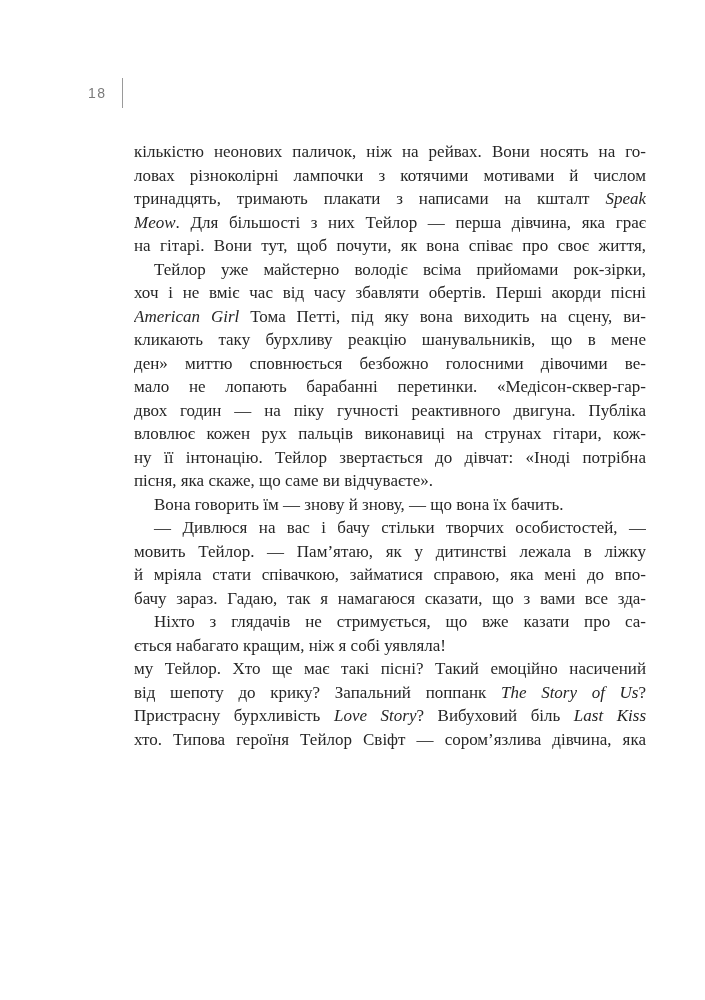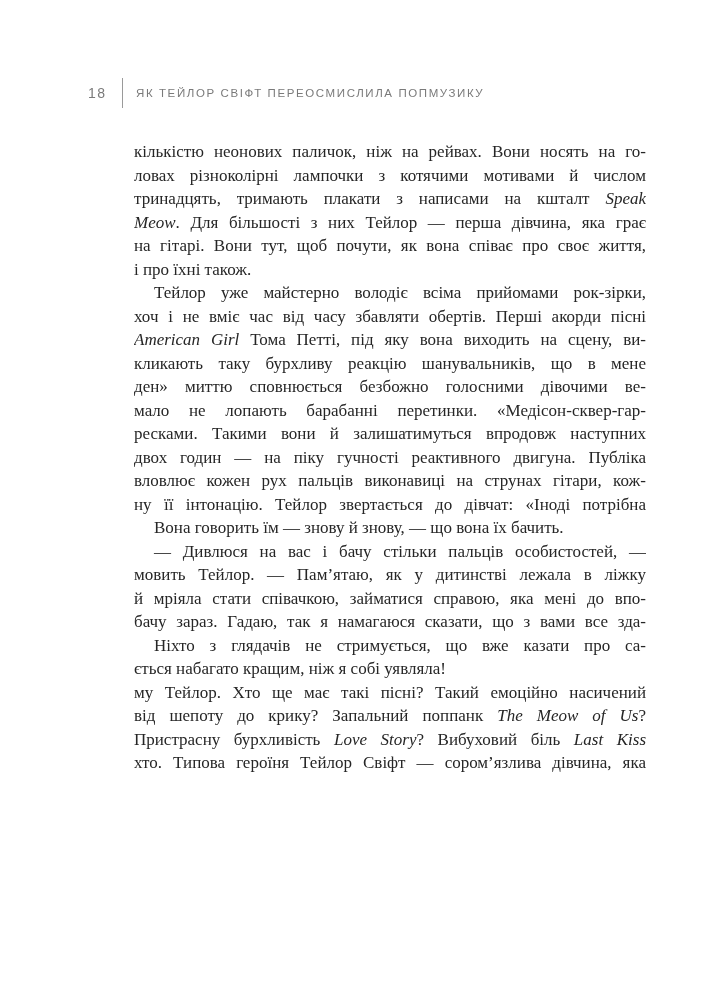--- a/index.html
+++ b/index.html
@@ -70,44 +70,42 @@
     font-style: italic;
   }
 </style>
 </head>
 <body>
 
 <div class="page">
   <div class="header">
     <span class="page-num">18</span>
     <span class="header-rule"></span>
-    <span class="running-title">ЯК ТЕЙЛОР СВІФТ ПЕРЕОСМИСЛИЛА ПОПМУЗИКУ</span>
   </div>
   <div class="body-text">
       <div class="line"><span>кількістю неонових паличок, ніж на рейвах. Вони носять на го-</span></div>
       <div class="line"><span>ловах різноколірні лампочки з котячими мотивами й числом</span></div>
       <div class="line"><span>тринадцять, тримають плакати з написами на кшталт </span><i>Speak</i></div>
       <div class="line"><i>Meow</i><span>. Для більшості з них Тейлор — перша дівчина, яка грає</span></div>
       <div class="line"><span>на гітарі. Вони тут, щоб почути, як вона співає про своє життя,</span></div>
-      <div class="line last"><span>і про їхні також.</span></div>
       <div class="line indent"><span>Тейлор уже майстерно володіє всіма прийомами рок-зірки,</span></div>
       <div class="line"><span>хоч і не вміє час від часу збавляти обертів. Перші акорди пісні</span></div>
       <div class="line"><i>American Girl</i><span> Тома Петті, під яку вона виходить на сцену, ви-</span></div>
       <div class="line"><span>кликають таку бурхливу реакцію шанувальників, що в мене</span></div>
       <div class="line"><span>ден» миттю сповнюється безбожно голосними дівочими ве-</span></div>
       <div class="line"><span>мало не лопають барабанні перетинки. «Медісон-сквер-гар-</span></div>
-      <div class="line"><span>ресками. Такими вони й залишатимуться впродовж наступних</span></div>
       <div class="line"><span>двох годин — на піку гучності реактивного двигуна. Публіка</span></div>
       <div class="line"><span>вловлює кожен рух пальців виконавиці на струнах гітари, кож-</span></div>
       <div class="line"><span>ну її інтонацію. Тейлор звертається до дівчат: «Іноді потрібна</span></div>
+      <div class="line last"><span>пісня, яка скаже, що саме ви відчуваєте».</span></div>
       <div class="line last indent"><span>Вона говорить їм — знову й знову, — що вона їх бачить.</span></div>
-      <div class="line indent"><span>— Дивлюся на вас і бачу стільки пальців особистостей, —</span></div>
+      <div class="line indent"><span>— Дивлюся на вас і бачу стільки творчих особистостей, —</span></div>
       <div class="line"><span>мовить Тейлор. — Пам’ятаю, як у дитинстві лежала в ліжку</span></div>
       <div class="line"><span>й мріяла стати співачкою, займатися справою, яка мені до впо-</span></div>
       <div class="line"><span>бачу зараз. Гадаю, так я намагаюся сказати, що з вами все зда-</span></div>
       <div class="line indent"><span>Ніхто з глядачів не стримується, що вже казати про са-</span></div>
       <div class="line last"><span>ється набагато кращим, ніж я собі уявляла!</span></div>
       <div class="line"><span>му Тейлор. Хто ще має такі пісні? Такий емоційно насичений</span></div>
-      <div class="line"><span>від шепоту до крику? Запальний поппанк </span><i>The Meow of Us</i><span>?</span></div>
+      <div class="line"><span>від шепоту до крику? Запальний поппанк </span><i>The Story of Us</i><span>?</span></div>
       <div class="line"><span>Пристрасну бурхливість </span><i>Love Story</i><span>? Вибуховий біль </span><i>Last Kiss</i></div>
       <div class="line"><span>хто. Типова героїня Тейлор Свіфт — сором’язлива дівчина, яка</span></div>
     </div>
 </div>
 
 </body></html>

